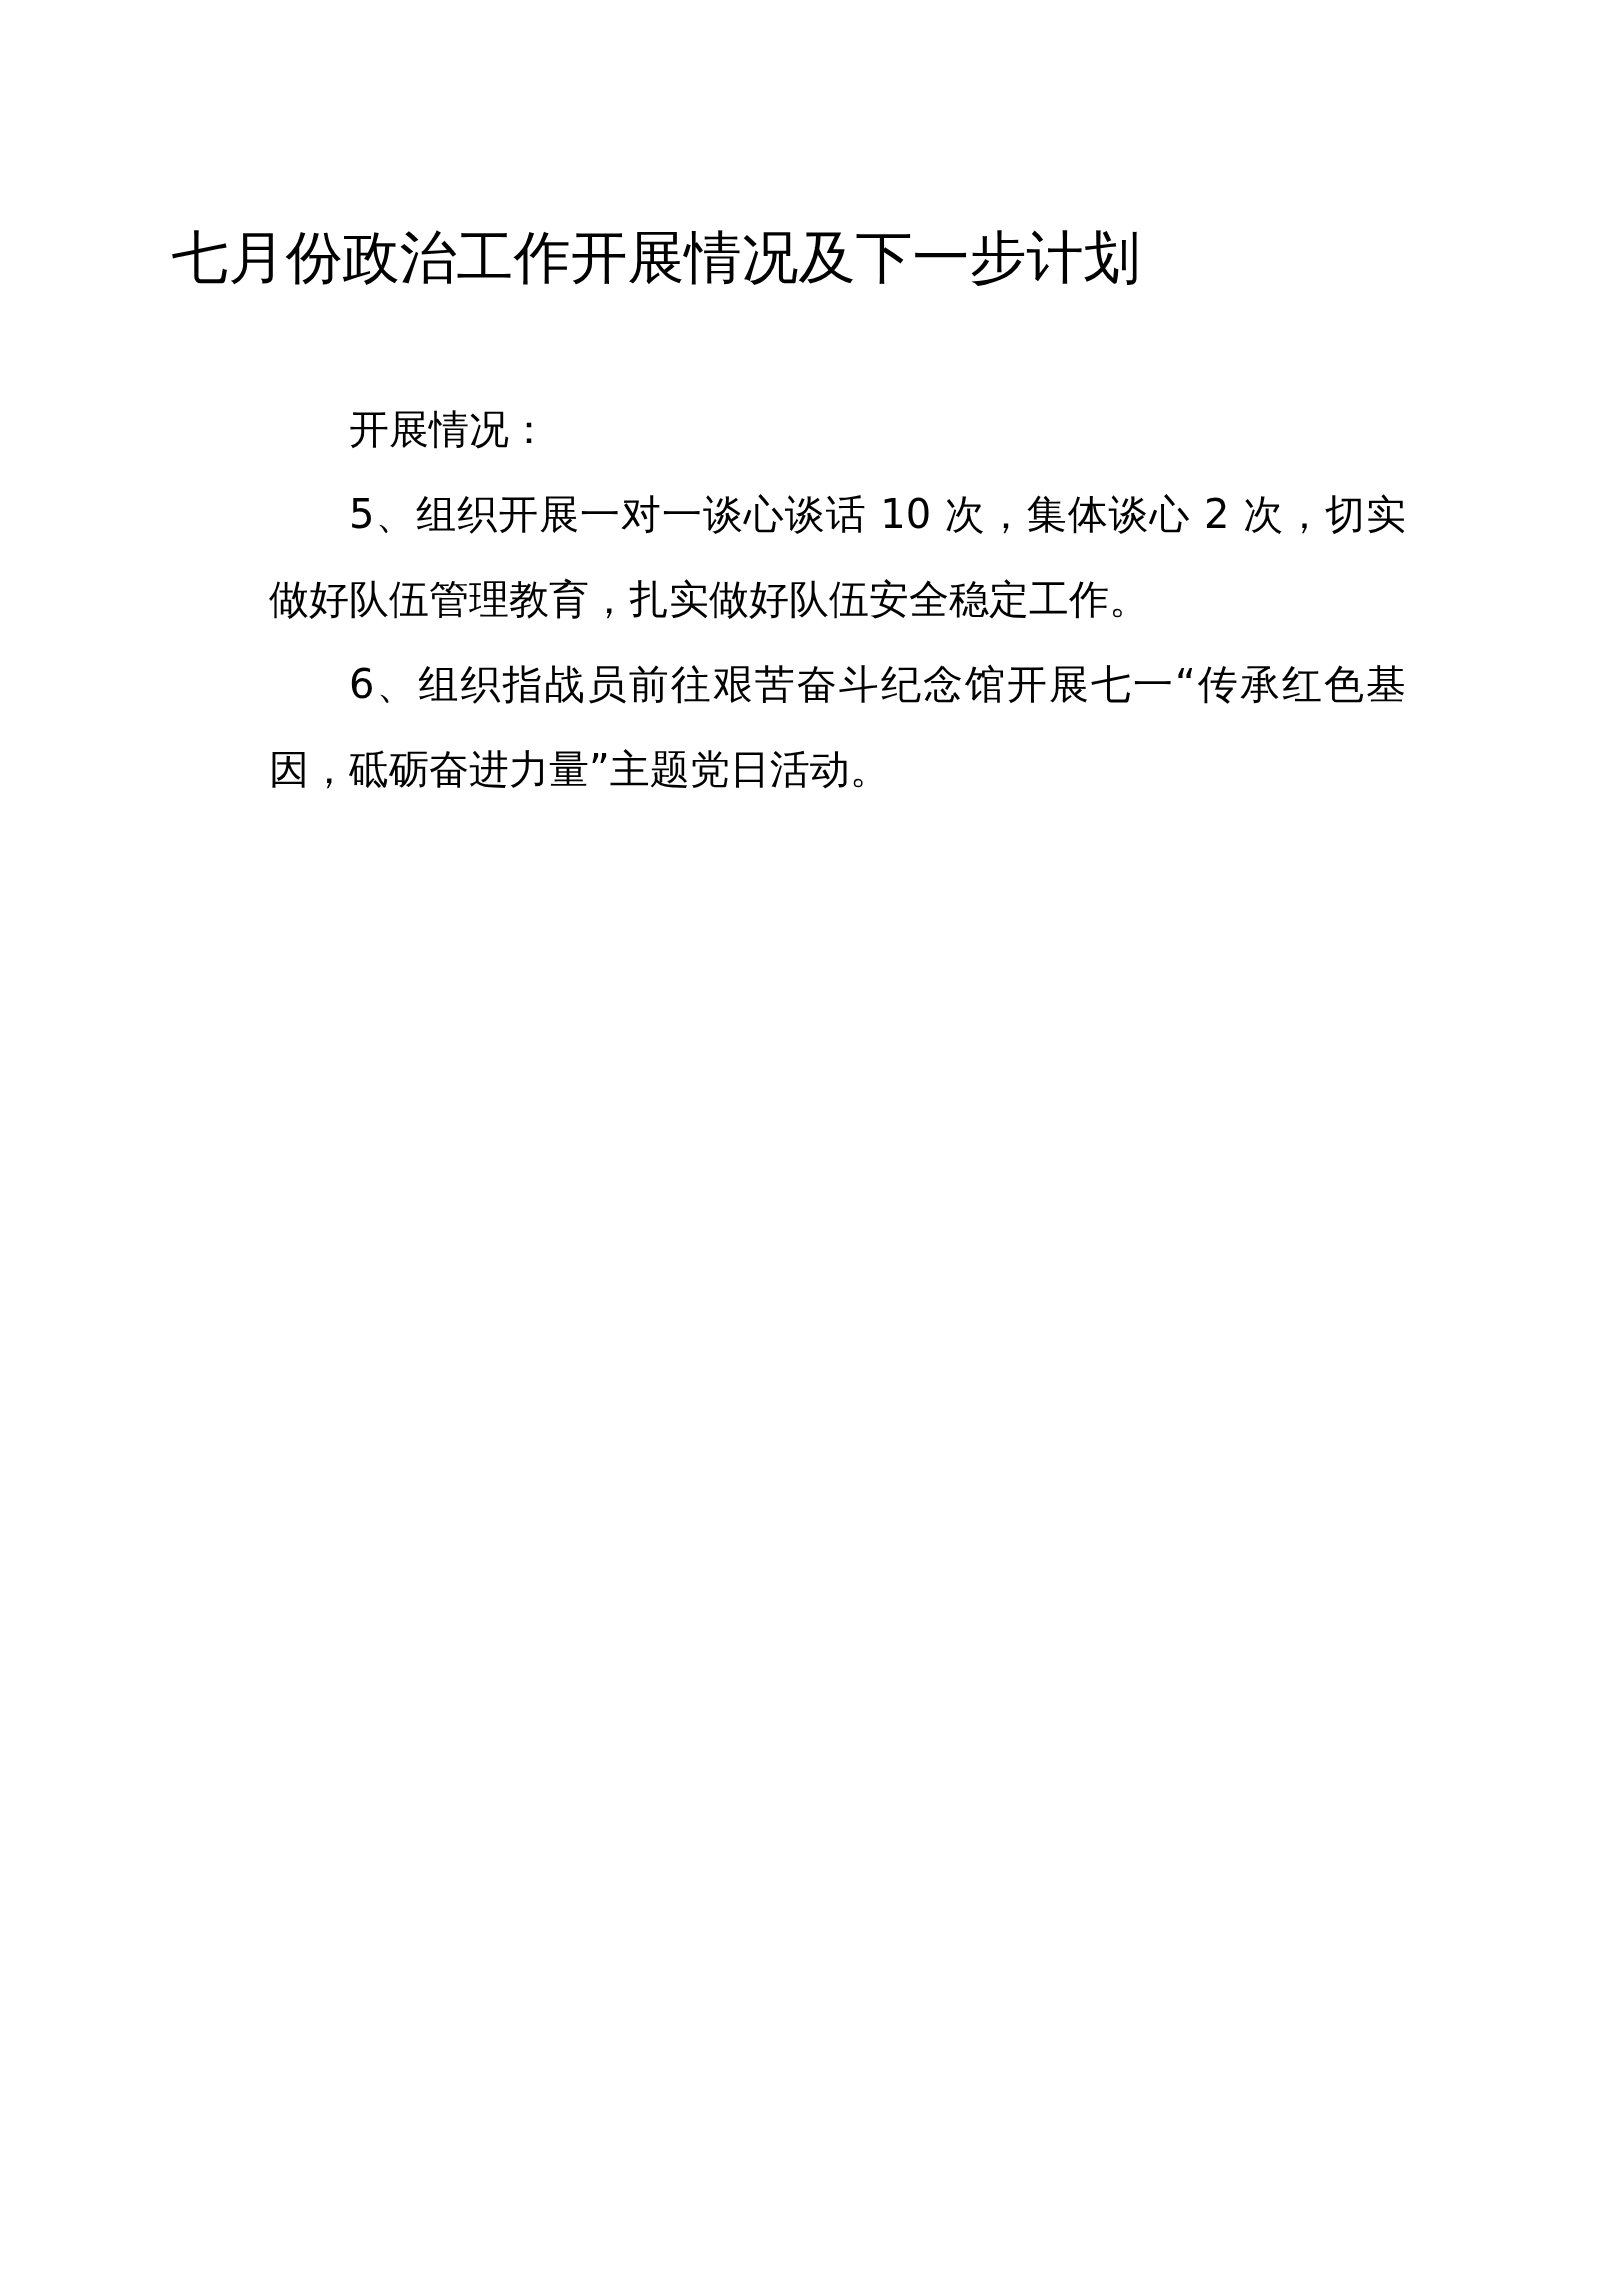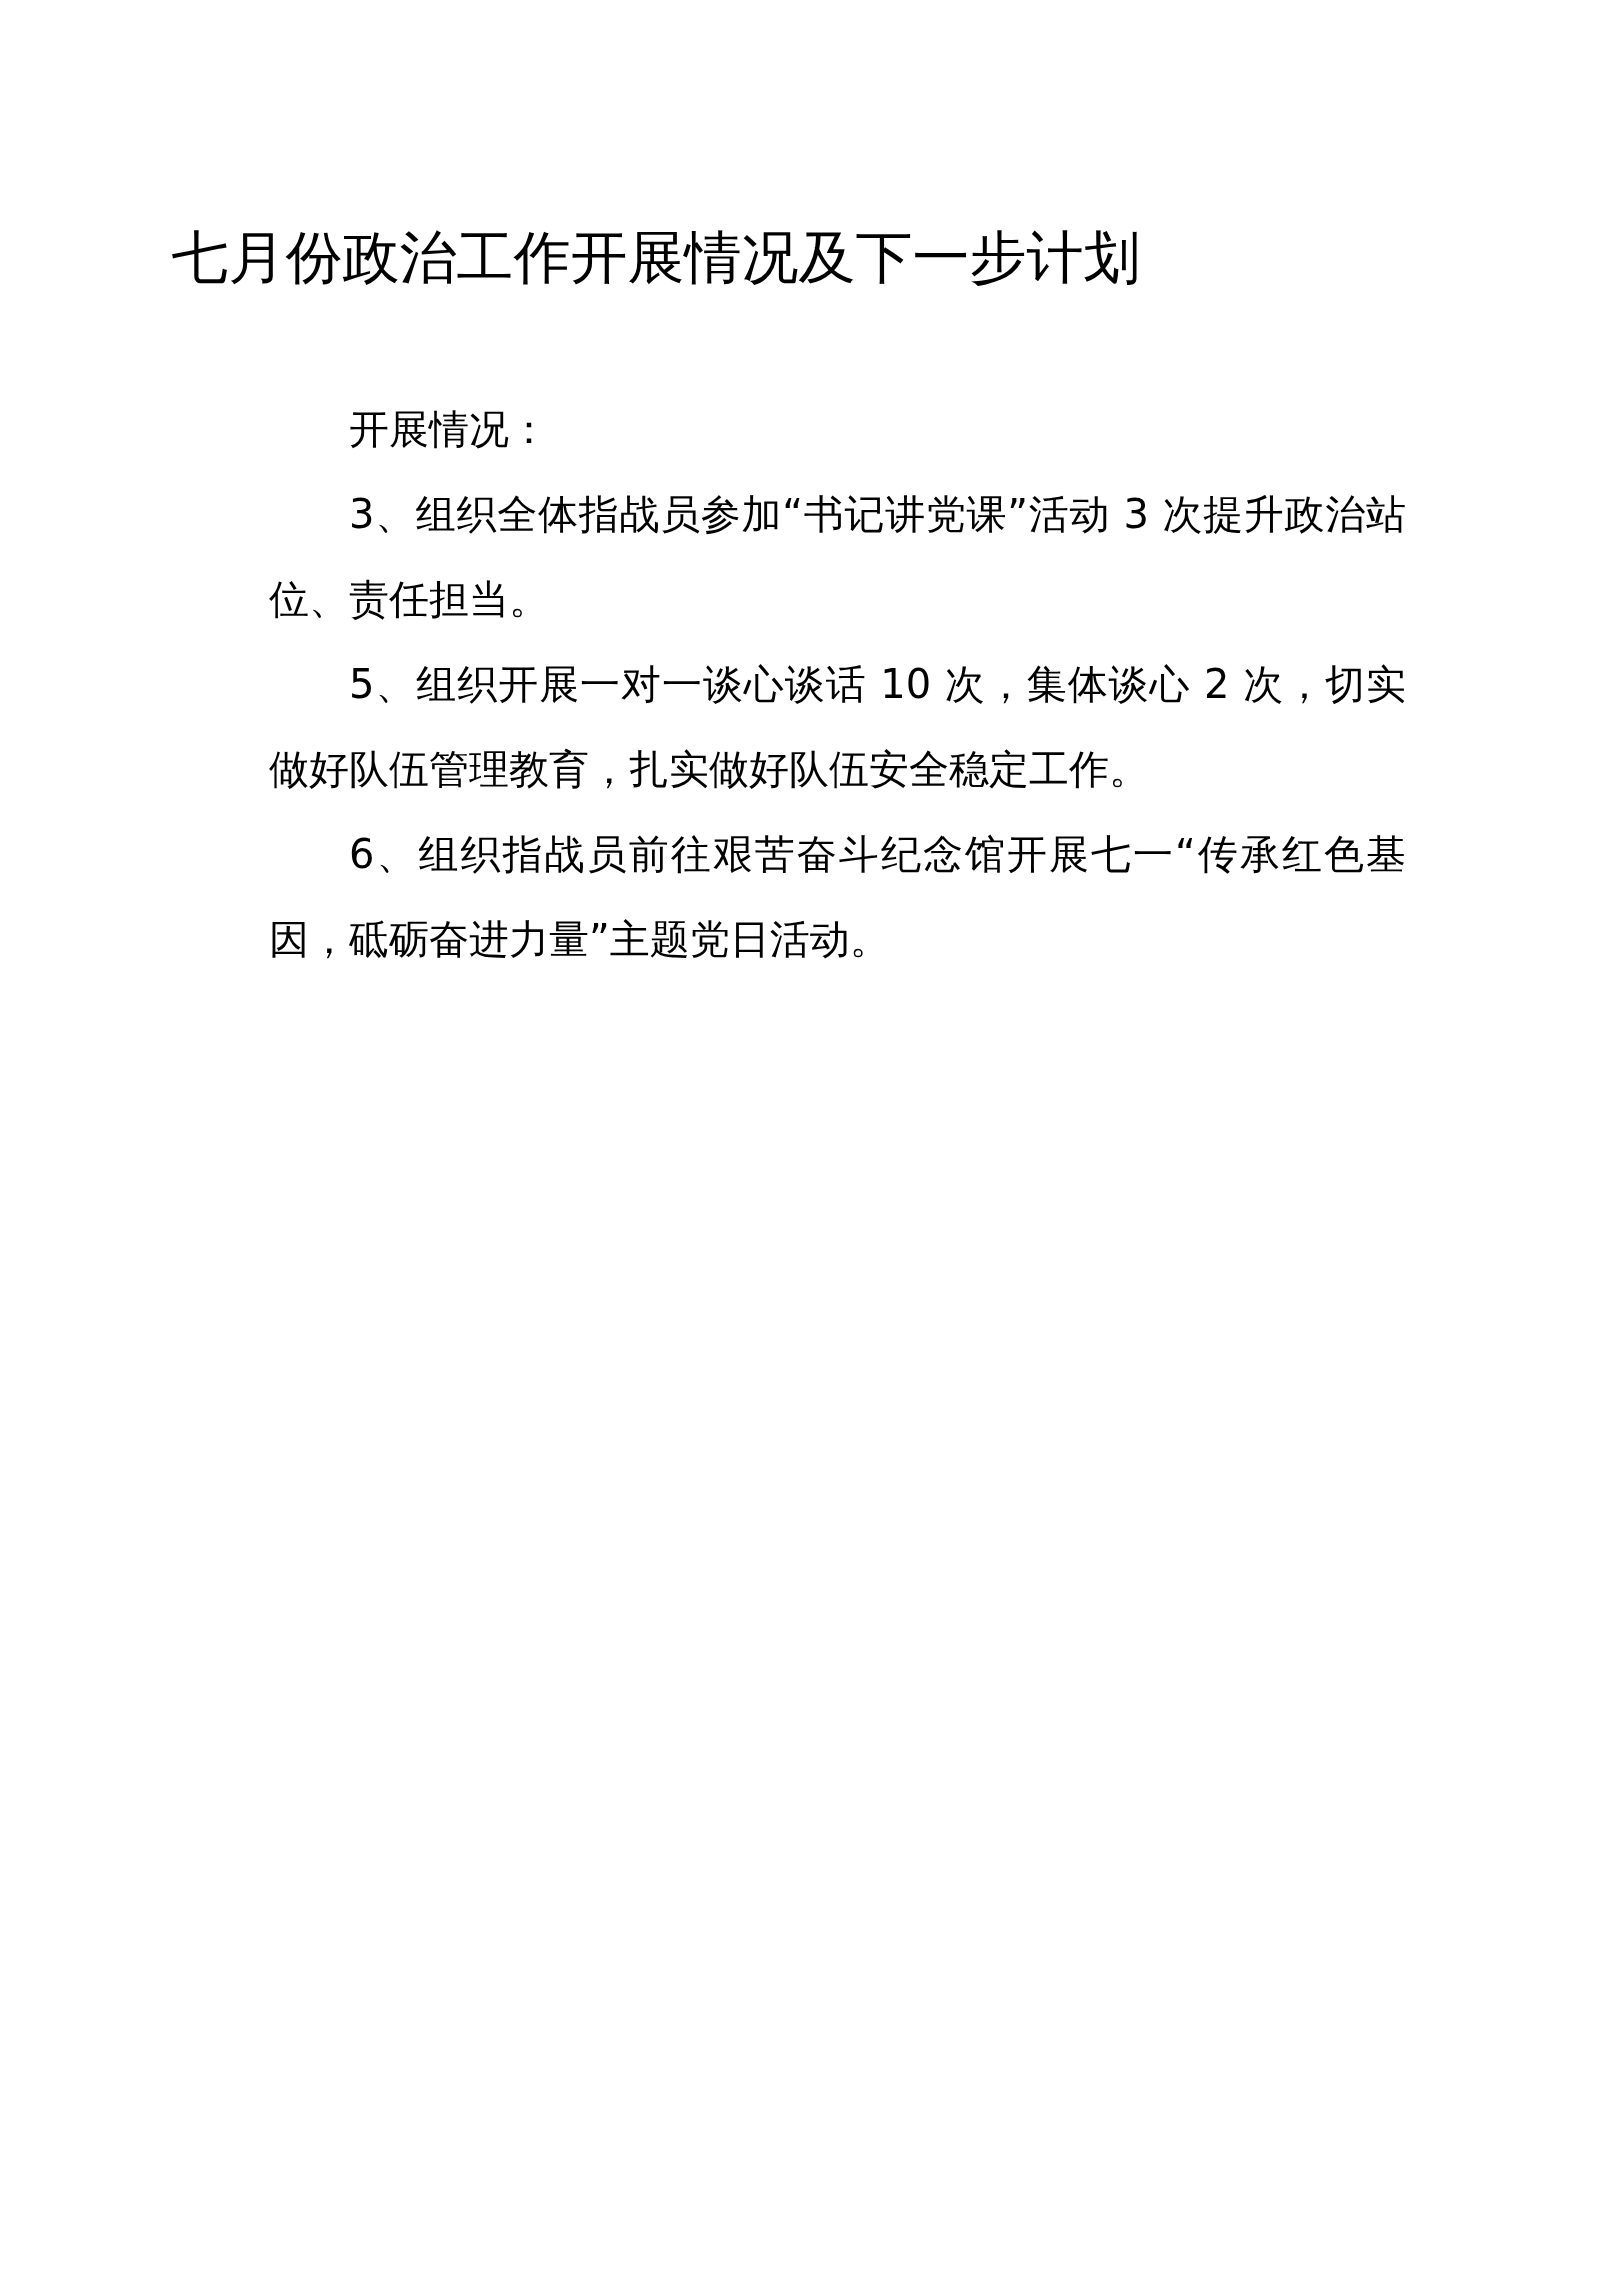--- a/index.html
+++ b/index.html
@@ -53,18 +53,17 @@
     }
   </style>
 </head>
 <body>
 
 <div class="page">
   <h1 class="title">七月份政治工作开展情况及下一步计划</h1>
 
   <div class="body">
     <p class="para">开展情况：</p>
-    <p class="para">3、组织全体指战员参加“书记讲党课”活动 3 次提升政治站位、责任担当。</p>
     <p class="para">5、组织开展一对一谈心谈话 10 次，集体谈心 2 次，切实做好队伍管理教育，扎实做好队伍安全稳定工作。</p>
     <p class="para">6、组织指战员前往艰苦奋斗纪念馆开展七一“传承红色基因，砥砺奋进力量”主题党日活动。</p>
   </div>
 </div>
 
 
 </body></html>

